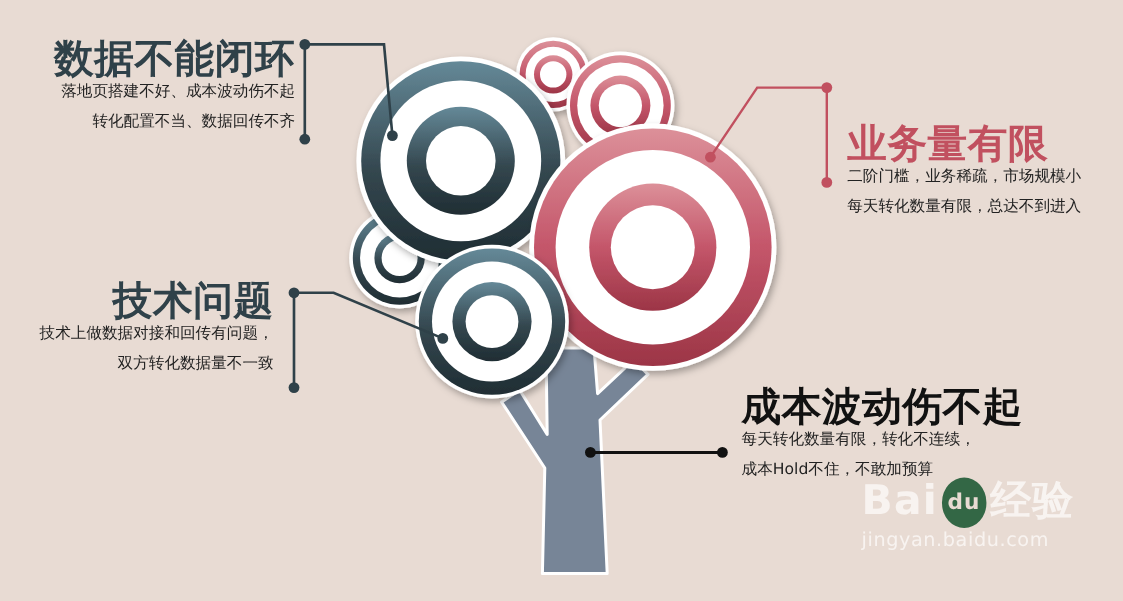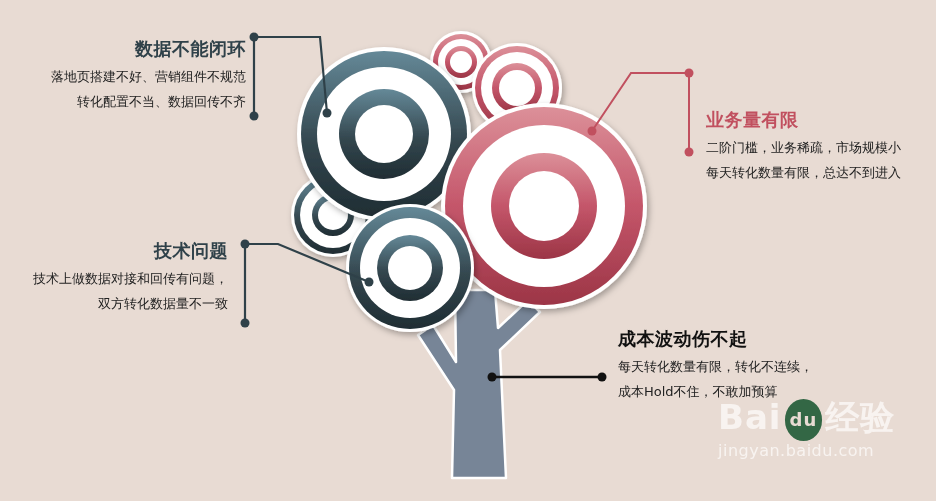--- a/index.html
+++ b/index.html
@@ -1,19 +1,19 @@
 <!DOCTYPE html>
 <html><head>
 <meta charset="utf-8">
 <style>
   html, body { margin:0; padding:0; }
   body { width:936px; height:501px; overflow:hidden; background:#e8dbd3; position:relative; font-family:"DejaVu Sans", "Liberation Sans", sans-serif; }
   .canvas { position:absolute; left:0; top:0; width:936px; height:501px; }
   .block { position:absolute; }
-  .title { font-weight:bold; font-size:18px; letter-spacing:0.5px; line-height:30px; white-space:nowrap; }
+  .title { font-weight:bold; font-size:33px; letter-spacing:0.5px; line-height:30px; white-space:nowrap; }
   .desc { font-size:13px; line-height:25px; color:#222; white-space:nowrap; }
   .right-align { text-align:right; }
   .watermark { position:absolute; left:718px; top:398px; color:#fbf8f6; opacity:0.85; }
   .wm-logo { font-size:34px; font-weight:bold; line-height:38px; letter-spacing:1px; white-space:nowrap; }
   .wm-url { font-size:16px; line-height:20px; letter-spacing:0.5px; white-space:nowrap; }
 </style>
 </head>
 <body>
 
 <svg class="canvas" width="936" height="501" viewBox="0 0 936 501">
@@ -108,21 +108,21 @@
 
   <g stroke="#111" stroke-width="2.5" fill="none">
     <line x1="492" y1="377" x2="602" y2="377"></line>
     <circle cx="492" cy="377" r="4.5" fill="#111" stroke="none"></circle>
     <circle cx="602" cy="377" r="4.5" fill="#111" stroke="none"></circle>
   </g>
 </svg>
 
 <div class="block right-align" style="right:690px; top:34px;">
   <div class="title" style="color:#2f4149;">数据不能闭环</div>
-  <div class="desc">落地页搭建不好、营销组件不规范</div>
+  <div class="desc">落地页搭建不好、成本波动伤不起</div>
   <div class="desc">转化配置不当、数据回传不齐</div>
 </div>
 
 <div class="block" style="left:706px; top:68px;margin-top:37px;">
   <div class="title" style="color:#c1505f;">业务量有限</div>
   <div class="desc">二阶门槛，业务稀疏，市场规模小</div>
   <div class="desc">每天转化数量有限，总达不到进入</div>
 </div>
 
 <div class="block right-align" style="right:708px; top:236px;">

